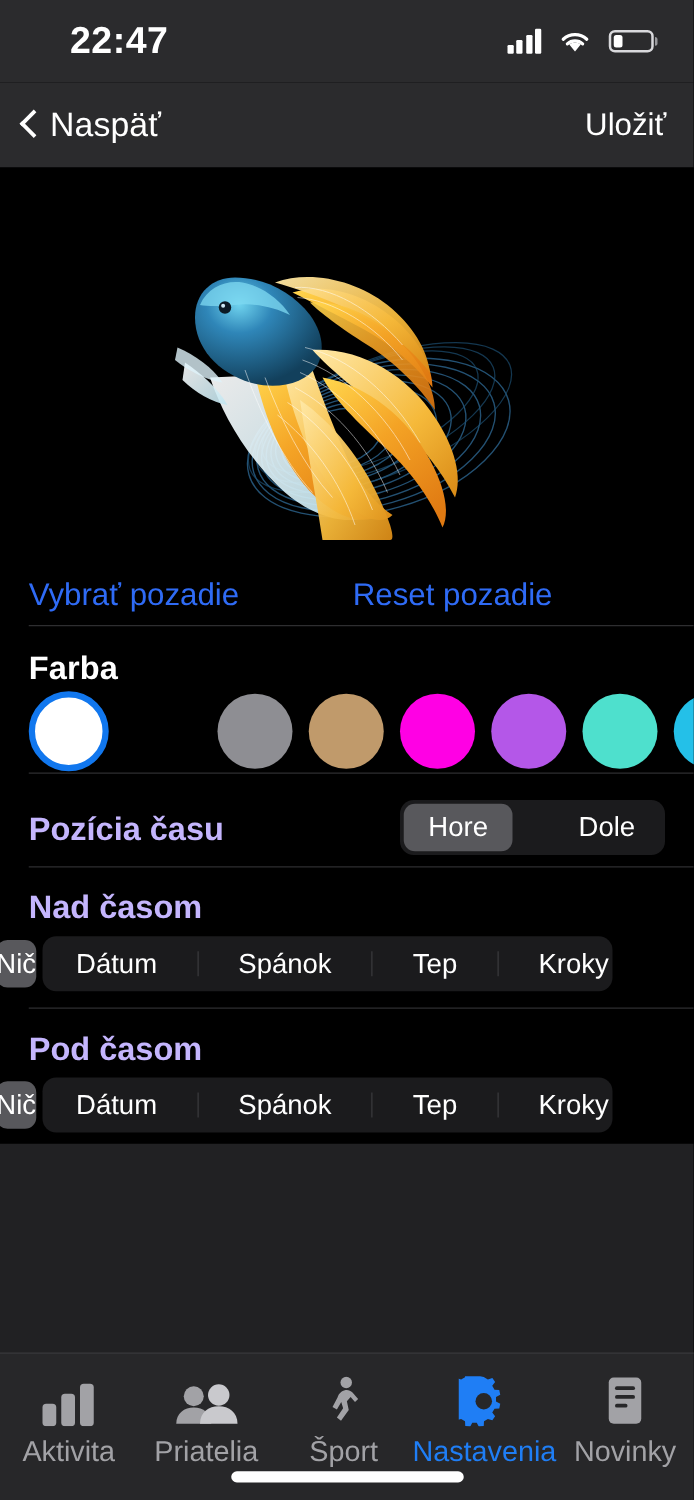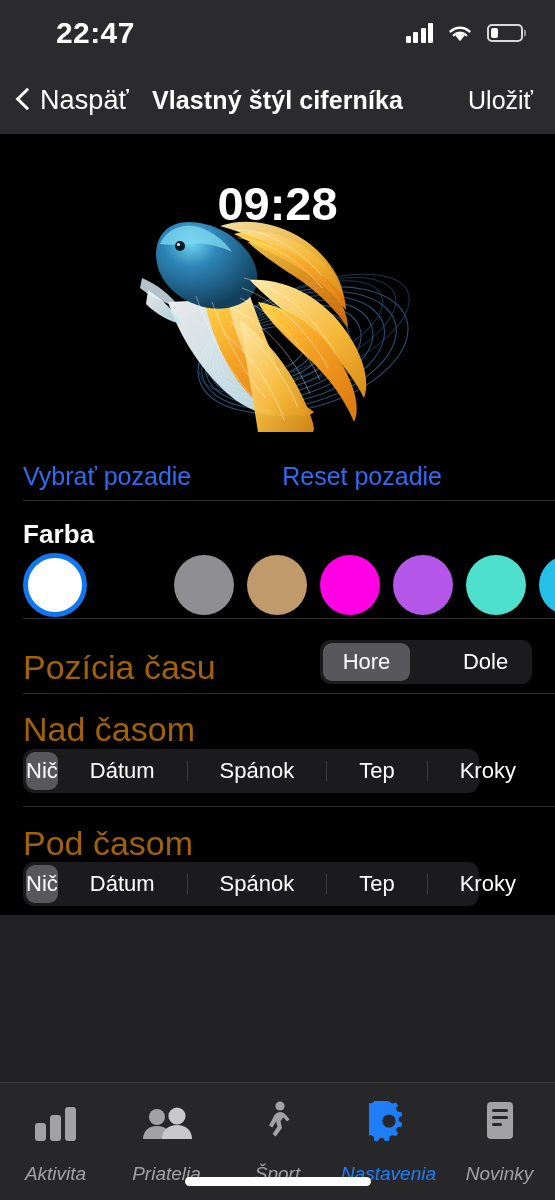--- a/index.html
+++ b/index.html
@@ -112,21 +112,21 @@
     width:60px; height:60px; border-radius:50%; flex:0 0 auto; cursor:pointer;
   }
   .swatch.sel{
     width:64px; height:64px;
     border:5px solid #1177ee;
     background-clip:content-box; padding:3px;
   }
 
   
   .row-label{
-    position:absolute; left:23px; color:#a16207; font-size:34px; font-weight:normal;
+    position:absolute; left:23px; color:#c4b5fd; font-size:26px; font-weight:bold;
   }
 
   .seg{
     position:absolute; display:flex; align-items:center;
     background:#1b1b1d; border-radius:11px; padding:3px;
     height:44px;
     gap:32px;
   }
   .seg .opt{
     position:relative; height:38px; display:flex; align-items:center;
@@ -134,41 +134,41 @@
     border-radius:9px; cursor:pointer; white-space:nowrap;
   }
   .seg .opt.on{ background:#58585c; }
   .seg .sep{
     width:1px; height:20px; background:#3a3a3c; flex:0 0 auto;
   }
 
   .seg-pos{ top:640px; left:320px; width:212px; }
   .seg-pos .opt{ flex:1; }
 
-  .seg-wide{ left:23px; width:456px; }
+  .seg-wide{ left:34px; width:456px;justify-content:flex-end; }
   .seg-wide .opt{ flex:1; font-size:22px; }
   .seg-above{ top:749px; }
   .seg-below{ top:862px; }
 
   
   .lower-bg{
     position:absolute; top:915px; left:0; width:555px; height:285px;
     background:#212123;
   }
   .tabbar{
     position:absolute; top:1082px; left:0; width:555px; height:118px;
     background:#272729; border-top:1px solid #39393b;
     display:flex; align-items:flex-start;
   }
   .tab{
     flex:1; display:flex; flex-direction:column; align-items:center;
     padding-top:16px; cursor:pointer;
   }
   .tab .ic{ height:42px; display:flex; align-items:flex-end; justify-content:center; }
-  .tab .lb{ margin-top:22px; font-size:19px; color:#a2a2a6;font-style:italic; }
+  .tab .lb{ margin-top:7px; font-size:23px; color:#a2a2a6; }
   .tab.active .lb{ color:#1f7ef5; }
 
   .home-ind{
     position:absolute; bottom:14px; left:50%; transform:translateX(-50%);
     width:186px; height:9px; background:#fff; border-radius:5px;
   }
 </style>
 </head>
 <body>
 
@@ -194,26 +194,24 @@
           <i></i>
         </span>
     </div>
   </div>
 
   <div class="navbar">
     <div class="nav-back">
       <span class="chev"></span>
       <span class="nav-back-label">Naspäť</span>
     </div>
-    <div class="nav-title">Vlastný štýl ciferníka</div>
     <div class="nav-save">Uložiť</div>
   </div>
 
   <div class="preview">
-    <div class="preview-time">09:28</div>
     <div class="fish-wrap">
       <svg viewBox="0 0 320 250" preserveAspectRatio="xMidYMid meet">
         <defs>
           <radialGradient id="gBody" cx="35%" cy="25%" r="75%">
             <stop offset="0%" stop-color="#6fd3ee"></stop>
             <stop offset="35%" stop-color="#2f86b8"></stop>
             <stop offset="100%" stop-color="#12405c"></stop>
           </radialGradient>
           <linearGradient id="gFin" x1="10%" y1="0%" x2="80%" y2="100%">
             <stop offset="0%" stop-color="#ffd24a"></stop>

